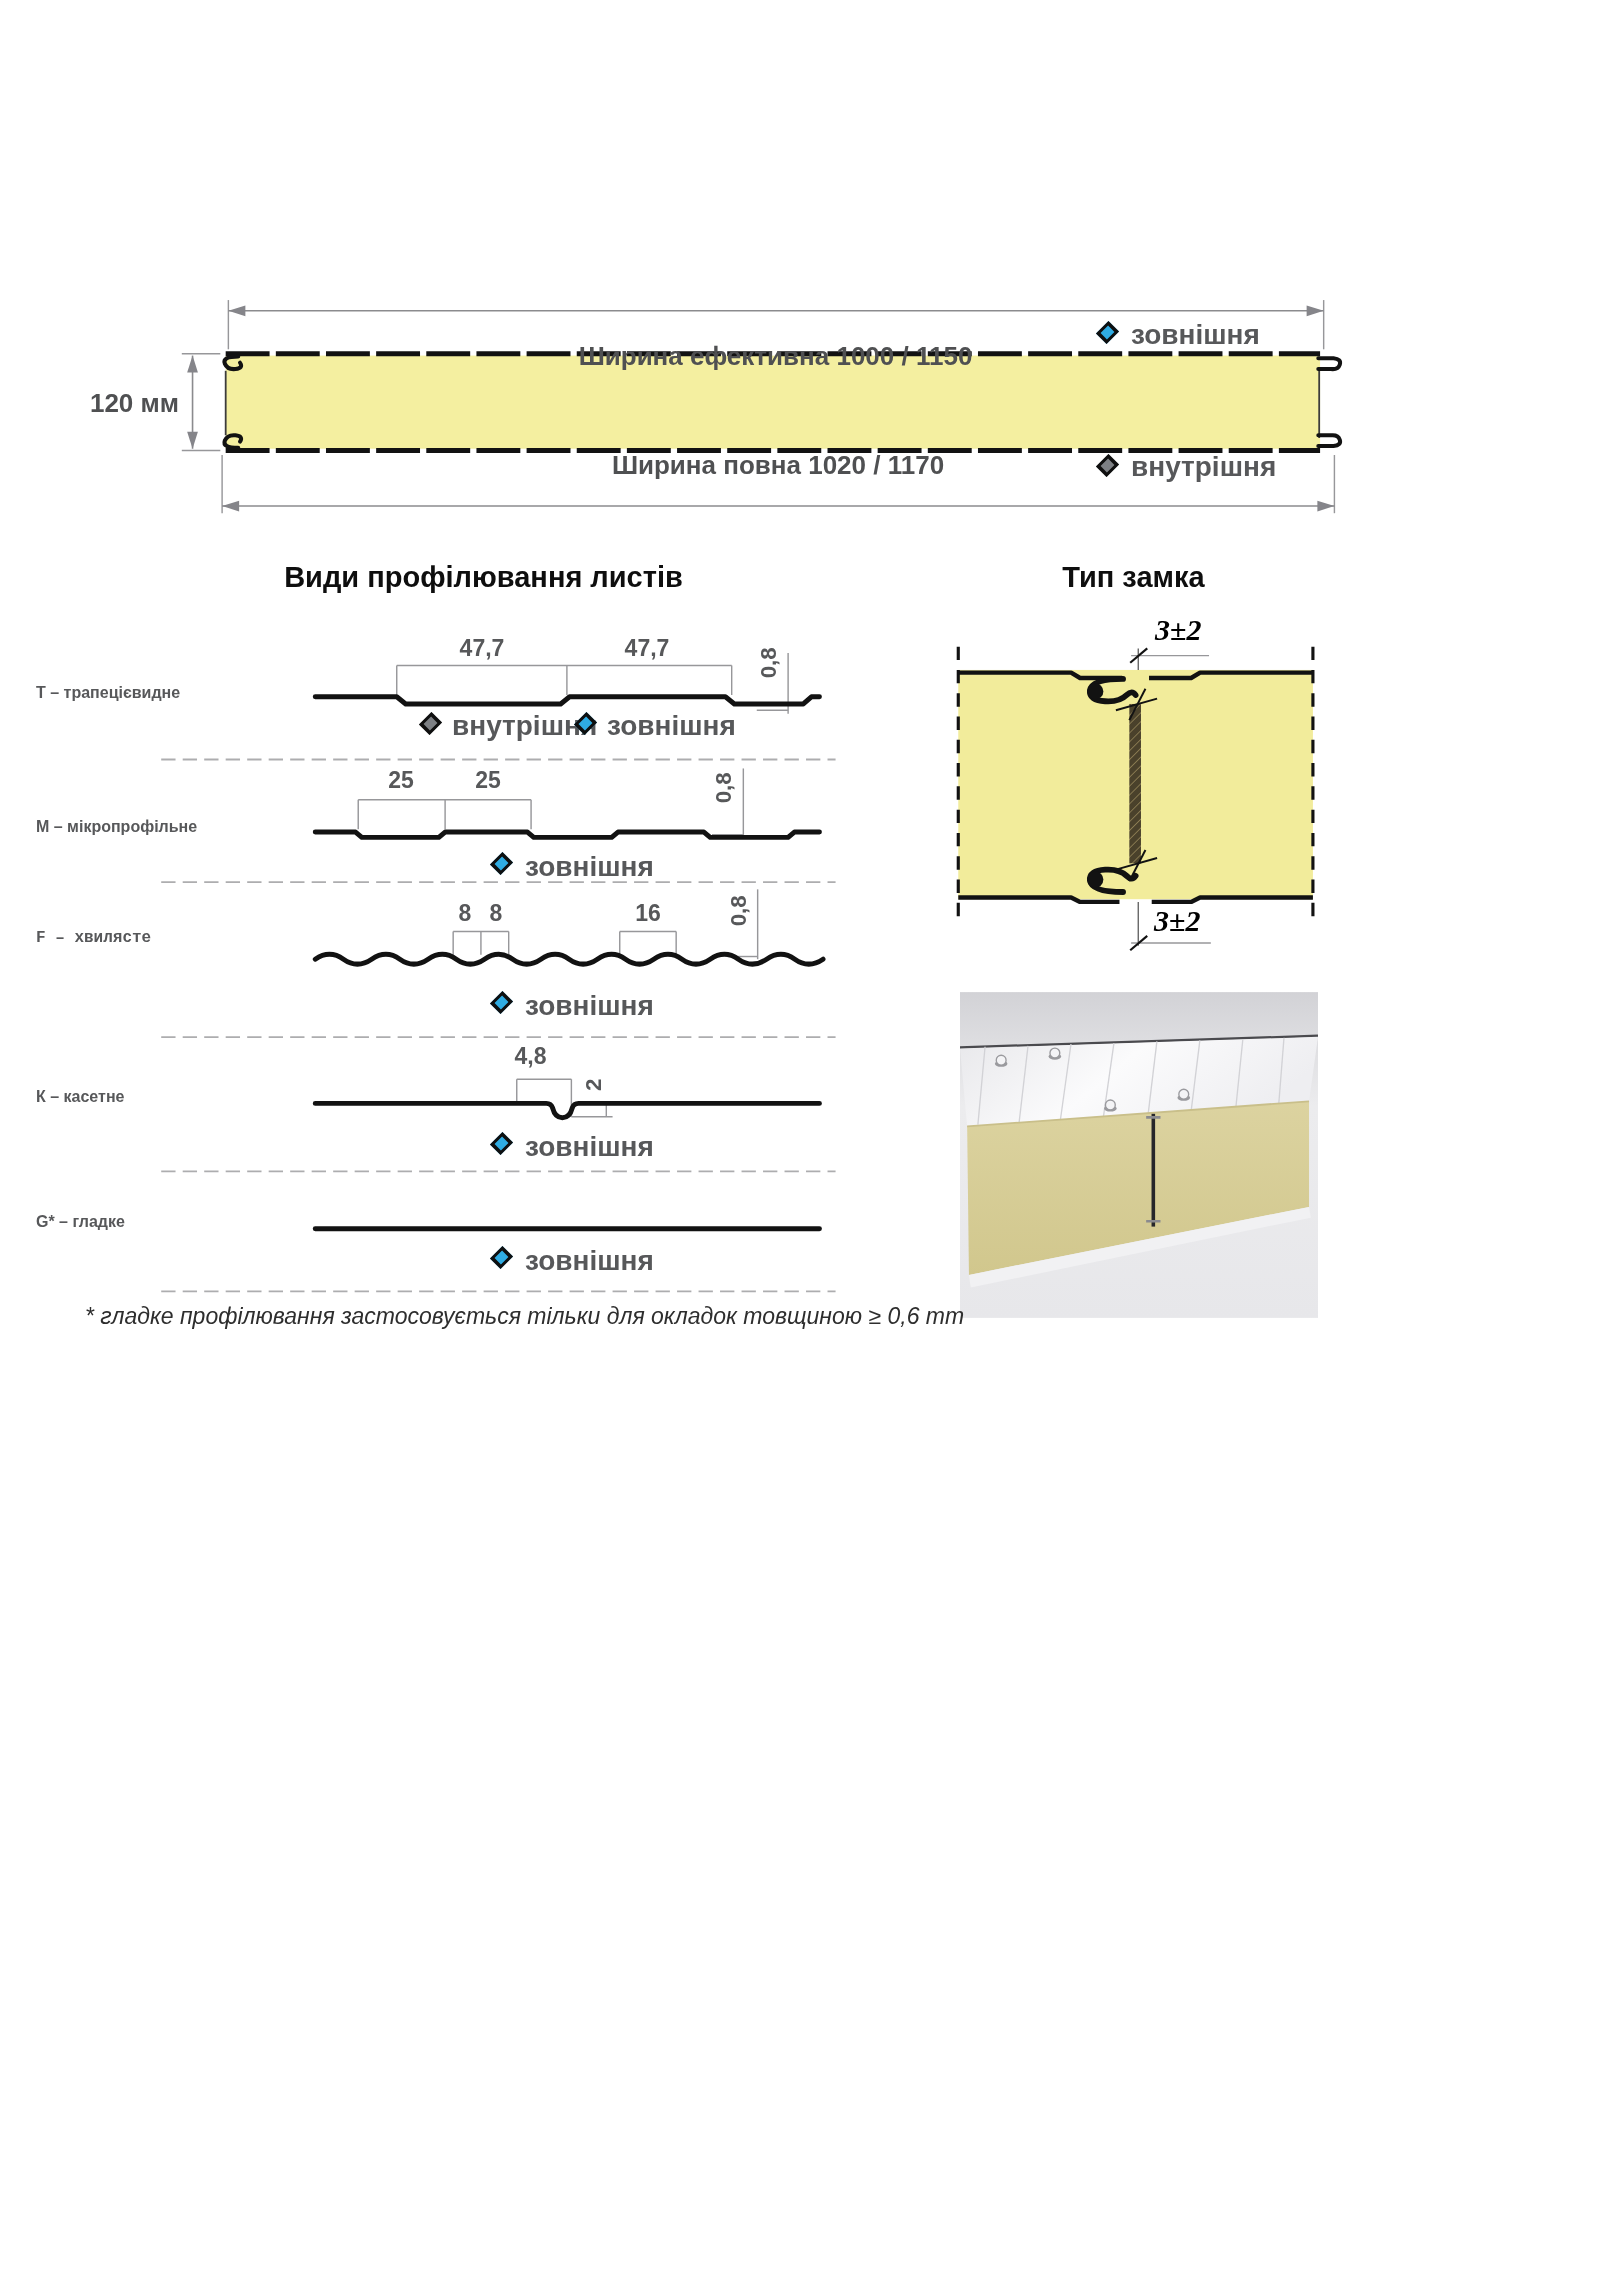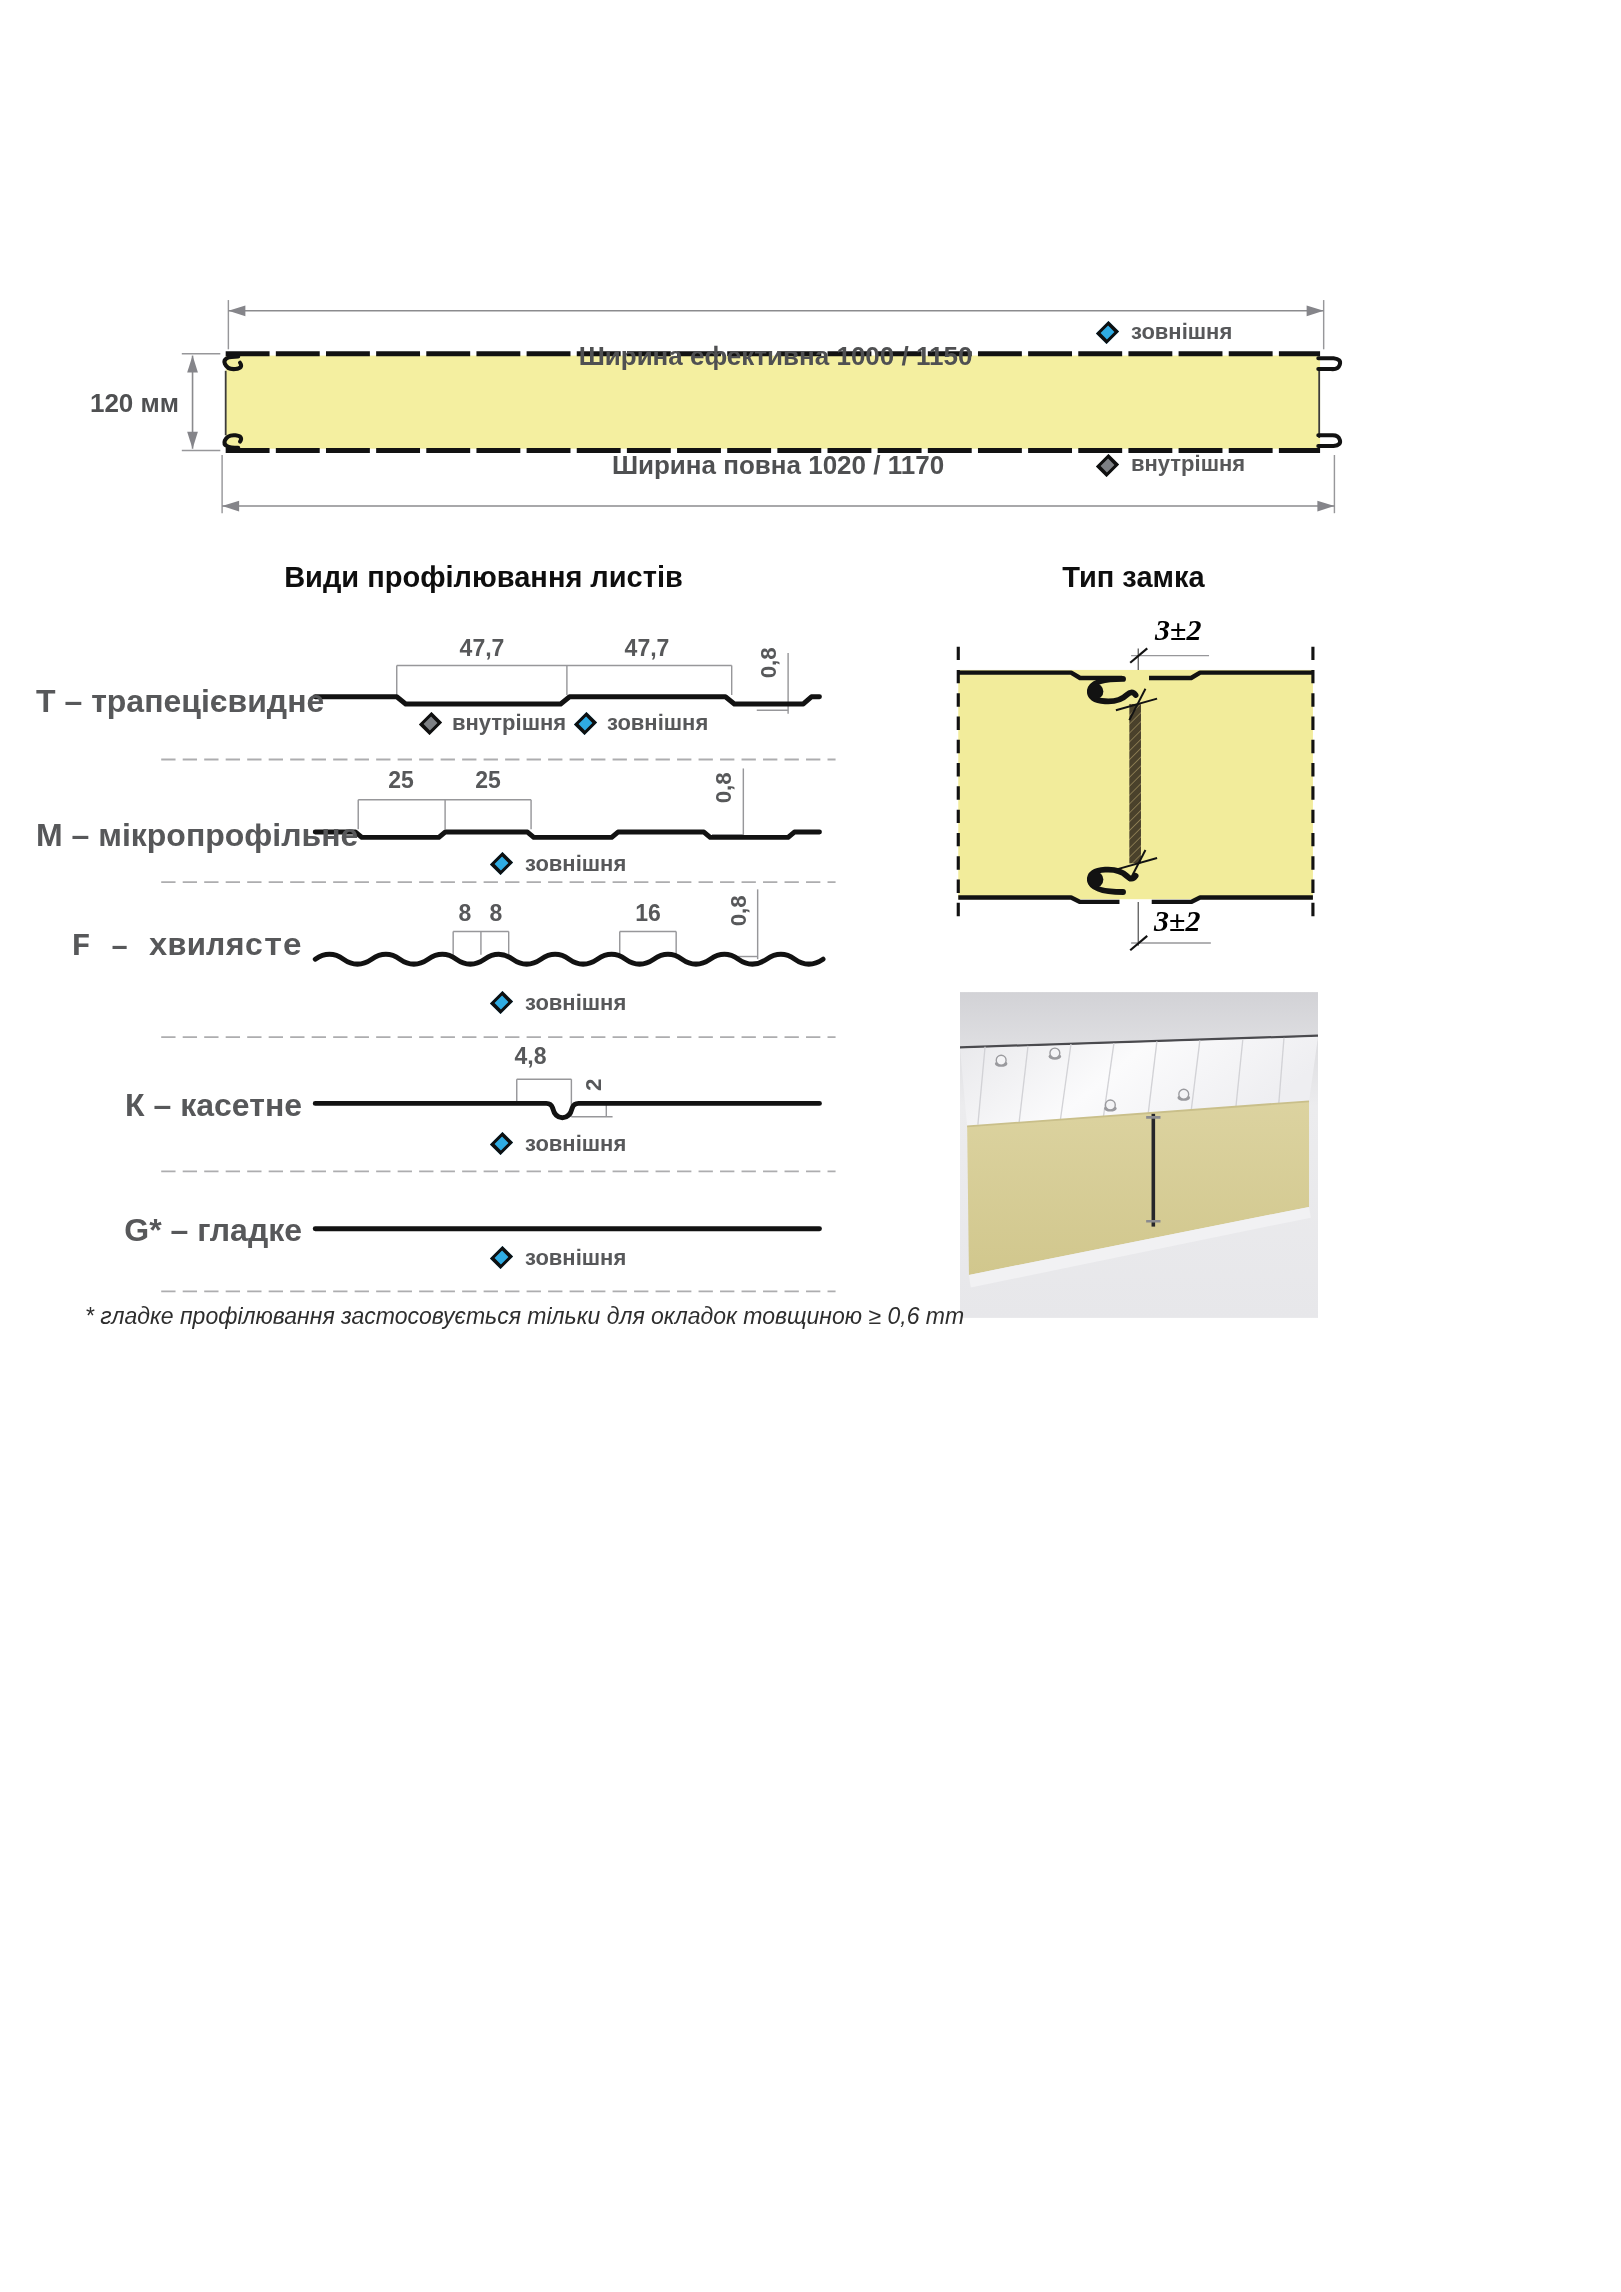--- a/index.html
+++ b/index.html
@@ -11,22 +11,22 @@
   }
   svg.lines { position:absolute; left:0; top:0; }
   .t {
     position:absolute; white-space:nowrap; line-height:1.05;
     color:#57585a; font-weight:bold;
   }
   .ctr { text-align:center; }
   .rgt { text-align:right; }
   .dim { font-size:23px; }
   .big { font-size:26px; color:#4f5052; }
-  .rowlab { font-size:32px; left:36px; width:266px; text-align:right; }
-  .leg { font-size:22px; }
+  .rowlab { font-size:16px; left:36px; width:266px; text-align:left; }
+  .leg { font-size:28px; }
   .title { font-size:29px; color:#0e0e0e; text-align:center; }
   .rot { transform:rotate(-90deg); transform-origin:center; text-align:center; font-size:22.4px; }
   .foot { font-style:italic; font-weight:normal; font-size:23px; color:#2e2e2e; }
   .iso { font-family:"Liberation Serif", serif; font-style:italic; font-weight:bold; font-size:30px; color:#000000; }
   .dm {
     position:absolute; width:15px; height:15px;
     border:3.1px solid #0f0f0f;
     transform:rotate(45deg) scaleY(1.18);
   }
   .dm.blue { background:#2face3; }

